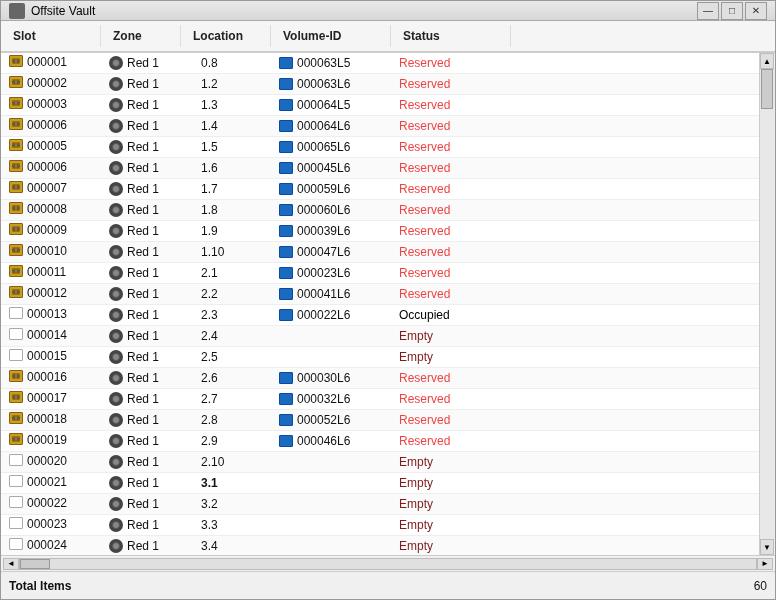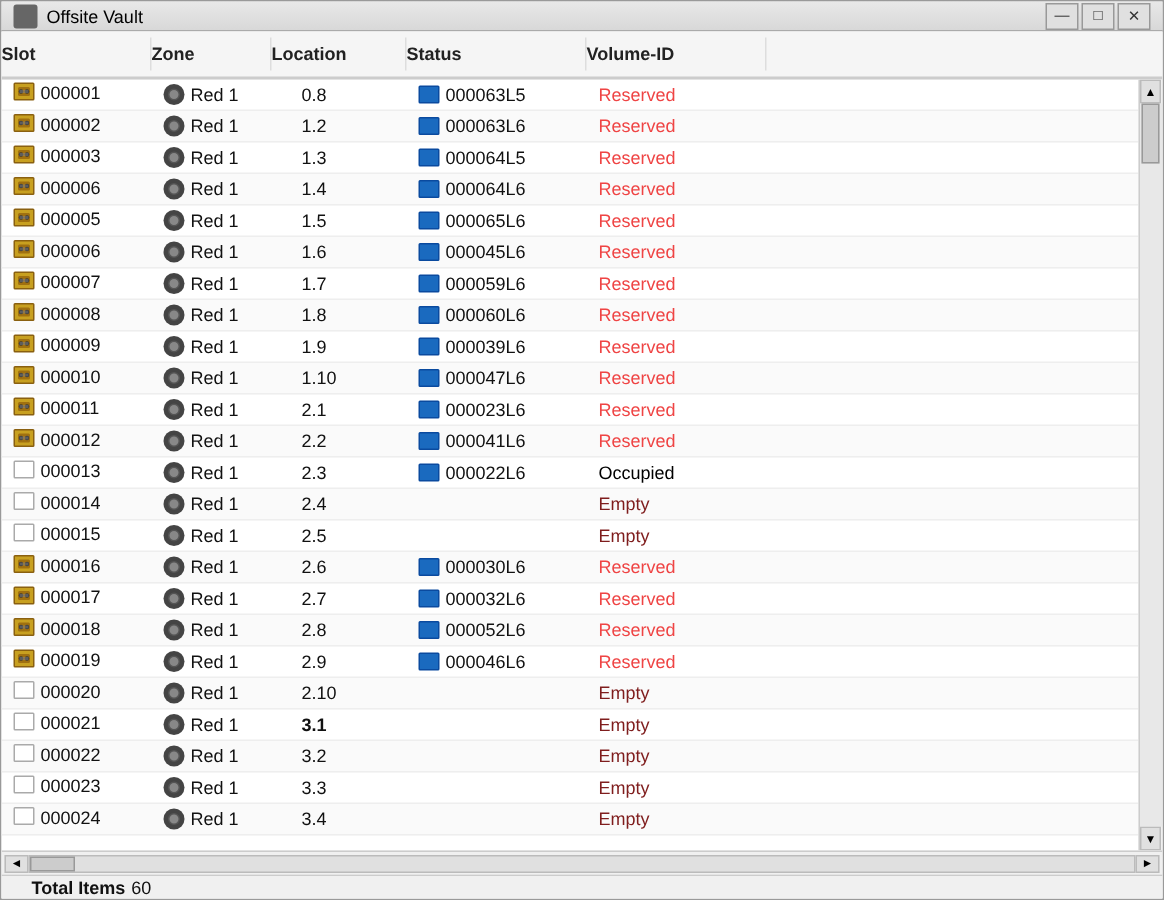--- a/index.html
+++ b/index.html
@@ -72,21 +72,21 @@
     }
     .table-header {
       display: grid;
       grid-template-columns: 100px 80px 90px 120px 120px 1fr;
       background: #f5f5f5;
       border-bottom: 2px solid #ccc;
       padding: 4px 0;
       flex-shrink: 0;
     }
     .table-header-cell {
-      padding: 4px 0;
+      padding: 4px 12px;
       font-weight: bold;
       color: #222;
       border-right: 1px solid #ddd;
       cursor: pointer;
       user-select: none;
     }
     .table-header-cell:last-child { border-right: none; }
     .table-scroll {
       flex: 1;
       overflow-y: scroll;
@@ -194,28 +194,29 @@
     .scrollbar-thumb {
       width: 30px;
       height: 10px;
       background: #ccc;
       border: 1px solid #999;
       position: absolute;
       left: 0;
       top: 0;
     }
     .status-bar {
-      height: 16px;
+      height: 28px;
       background: #f0f0f0;
       border-top: 1px solid #ccc;
       display: flex;
       align-items: center;
-      padding: 0 20px;
+      padding: 0 8px;
       flex-shrink: 0;
       gap: 4px;
+      justify-content: space-between;
     }
     .status-label {
       font-size: 12px;
       color: #111;
       font-weight: 600;
     }
     .status-value {
       font-size: 12px;
       color: #111;
     }
@@ -271,22 +272,22 @@
       <button class="title-bar-btn">✕</button>
     </div>
   </div>
 
   <div class="content-area">
     <div class="table-container">
       <div class="table-header">
         <div class="table-header-cell">Slot</div>
         <div class="table-header-cell">Zone</div>
         <div class="table-header-cell">Location</div>
+        <div class="table-header-cell">Volume-ID</div>
         <div class="table-header-cell">Status</div>
-        <div class="table-header-cell">Volume-ID</div>
         <div class="table-header-cell"></div>
       </div>
 
       <div class="table-with-scroll">
         <div class="table-scroll" id="tableScroll">
 
         <div class="table-row">
               <div class="table-cell slot-cell">
                 <div class="slot-icon-tape">
                   <svg width="10" height="8" viewBox="0 0 10 8">

